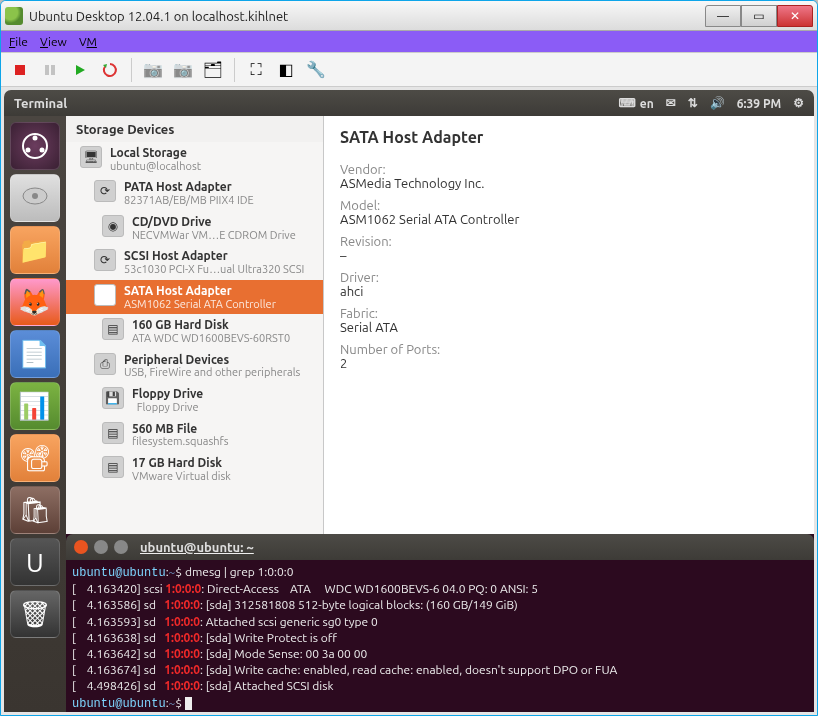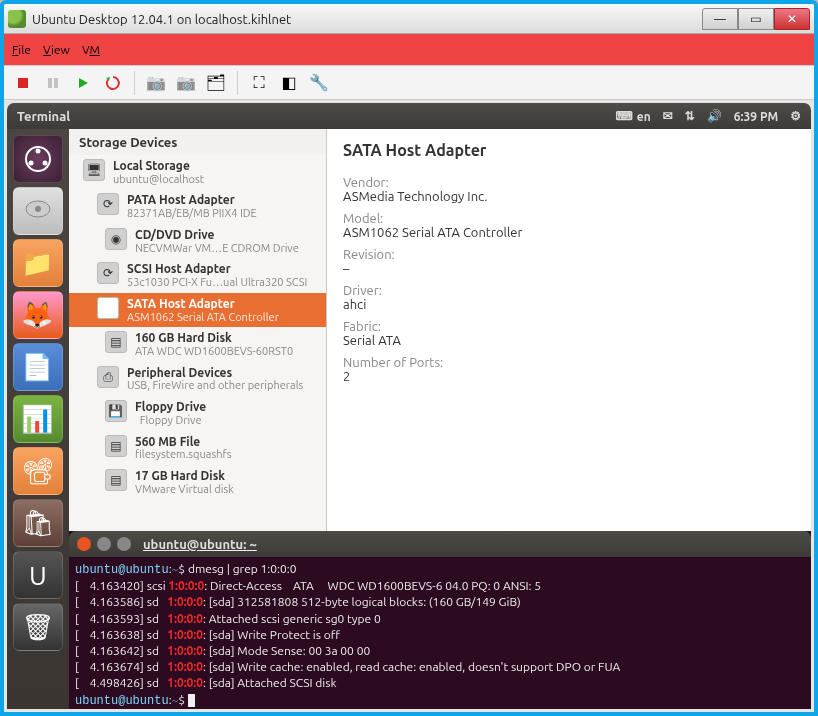--- a/index.html
+++ b/index.html
@@ -1,25 +1,25 @@
 <!DOCTYPE html>
 <html><head>
 <meta charset="utf-8">
 <style>
 * { margin:0; padding:0; box-sizing:border-box; font-family:"Segoe UI","Ubuntu",Arial,sans-serif; }
 body { background:#d4d4d4; }
-.window { width:818px; height:716px; background:#f0f0f0; border:4px solid #0ea5e9; border-radius:6px 6px 0 0; overflow:hidden; display:flex; flex-direction:column; box-shadow:0 0 6px rgba(0,0,0,.4); }
+.window { width:818px; height:716px; background:#f0f0f0; border:1px solid #0ea5e9; border-radius:6px 6px 0 0; overflow:hidden; display:flex; flex-direction:column; box-shadow:0 0 6px rgba(0,0,0,.4); }
 .titlebar { height:30px; background:linear-gradient(#f8f8f8,#dcdcdc); display:flex; align-items:center; padding:0 4px; border-bottom:1px solid #aaa; position:relative; }
 .titlebar .icon { width:18px; height:18px; background:radial-gradient(circle at 30% 30%,#8bc34a 40%,#558b2f 60%); border-radius:3px; margin-right:6px; }
 .titlebar .title { font-size:13px; color:#222; flex:1; }
 .win-controls { display:flex; gap:0; }
 .win-btn { width:36px; height:22px; border:1px solid #888; background:linear-gradient(#f0f0f0,#d0d0d0); display:flex; align-items:center; justify-content:center; font-size:12px; }
 .win-btn.close { background:linear-gradient(#e78,#c33); color:#fff; border-color:#a22; border-radius:0 3px 0 0;}
 .win-min { border-radius:3px 0 0 0;}
-.menubar { height:32px; background:#ef4444; display:flex; align-items:center; padding:0 8px; gap:12px; font-size:12px; border-bottom:1px solid #ccc;}
+.menubar { height:22px; background:#8b5cf6; display:flex; align-items:center; padding:0 8px; gap:12px; font-size:12px; border-bottom:1px solid #ccc;}
 .menubar span { cursor:default; }
 .toolbar { height:34px; background:#f4f4f4; display:flex; align-items:center; padding:0 6px; gap:4px; border-bottom:1px solid #ccc;}
 .tb-btn { width:26px; height:26px; border:1px solid transparent; border-radius:3px; display:flex; align-items:center; justify-content:center; }
 .tb-sep { width:1px; height:24px; background:#ccc; margin:0 4px;}
 .vm-area { flex:1; background:#e5e5e5; padding:3px; display:flex; flex-direction:column;}
 .ubuntu-top { height:26px; background:linear-gradient(#4d4b46,#3d3b37); color:#ddd; display:flex; align-items:center; padding:0 10px; font-size:13px; font-weight:700; border-radius:7px 7px 0 0;}
 .ubuntu-top .spacer{flex:1;}
 .topicon{ margin-left:12px; display:inline-flex; align-items:center; gap:4px; font-size:12px; color:#ddd; }
 .desk { flex:1; background:#f2f1f0; display:flex; overflow:hidden;}
 .launcher { width:62px; background:linear-gradient(#4b4641,#3a3530); padding:6px 0; display:flex; flex-direction:column; align-items:center; gap:4px;}

